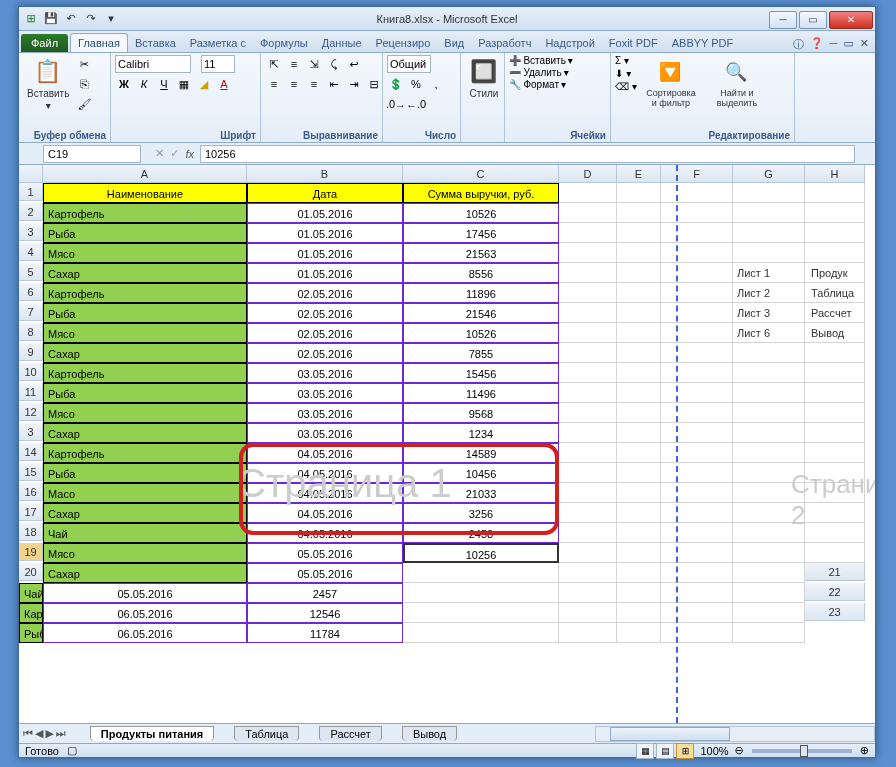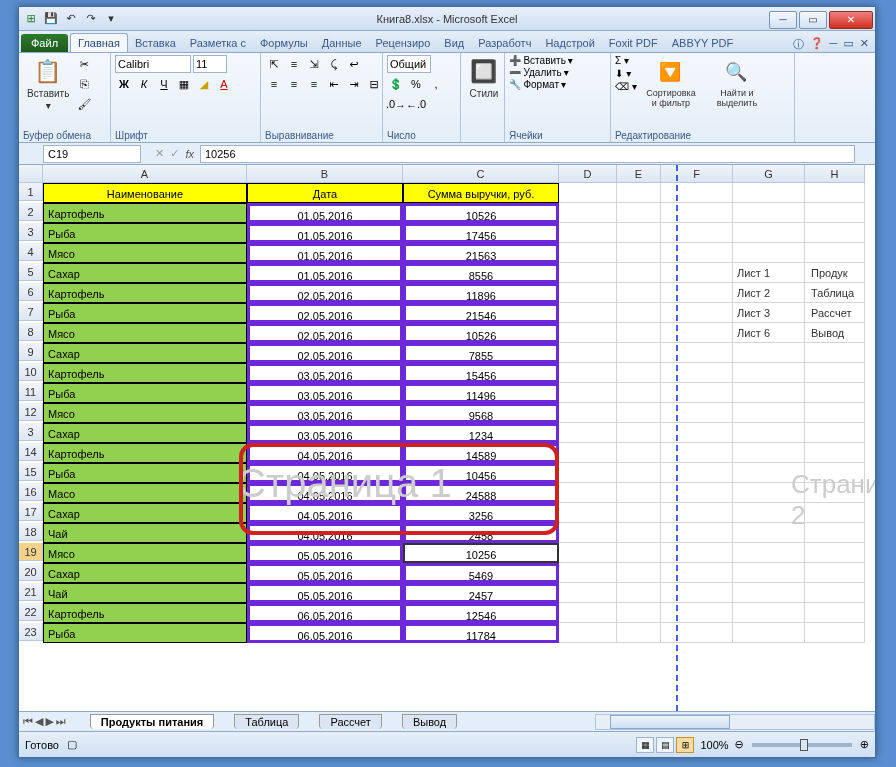--- a/index.html
+++ b/index.html
@@ -13,50 +13,50 @@
 .winbtns div { width: 28px; height: 18px; margin: 2px 2px 0 0; border: 1px solid #7a94b4; background: linear-gradient(#f4f8fd,#d3e2f4); display: flex; align-items: center; justify-content: center; font-size: 10px; border-radius: 2px; }
 .winbtns .close { background: linear-gradient(#f08080,#d03020); color: #fff; border-color: #903020; width: 44px; }
 .tabs { height: 22px; background: linear-gradient(#e6eef8,#d0dff0); display: flex; align-items: flex-end; font-size: 11px; padding-left: 2px; border-bottom: 1px solid #8fa9c9; }
 .tabs .file { background: linear-gradient(#2c7a2c,#1e5a1e); color: #fff; padding: 3px 10px; border-radius: 3px 3px 0 0; margin-right: 2px; }
 .tabs .tab { padding: 3px 7px; color: #3a5a8a; cursor: pointer; }
 .tabs .tab.active { background: #f4f8fd; border: 1px solid #8fa9c9; border-bottom: none; border-radius: 3px 3px 0 0; color: #2a4a7a; }
 .tabs .right { margin-left: auto; display: flex; gap: 6px; padding-right: 6px; color: #3a5a8a; font-size: 11px; }
 .ribbon { height: 90px; background: linear-gradient(#f4f8fd,#e4eef8); border-bottom: 1px solid #8fa9c9; display: flex; font-size: 10px; }
 .group { border-right: 1px solid #b0c4de; display: flex; flex-direction: column; padding: 2px 4px 0; }
 .group-content { flex: 1; display: flex; align-items: flex-start; gap: 2px; }
-.group-label { text-align: left; color: #3a5a8a; font-size: 10px; padding: 1px 0; }
+.group-label { text-align: right; color: #3a5a8a; font-size: 10px; padding: 1px 0; font-weight: bold; }
 .big-btn { display: flex; flex-direction: column; align-items: center; padding: 2px 4px; gap: 1px; font-size: 10px; color: #333; }
 .big-btn .ico { width: 30px; height: 30px; display: flex; align-items: center; justify-content: center; font-size: 22px; }
 .sm-row { display: flex; flex-direction: column; gap: 2px; }
 .sm-btn { width: 18px; height: 18px; display: flex; align-items: center; justify-content: center; border: 1px solid transparent; font-size: 11px; }
 .combo { height: 18px; border: 1px solid #a0b4ce; background: #fff; font-size: 11px; padding: 0 2px; display: flex; align-items: center; }
 .namebox-row { height: 22px; background: #e4eef8; border-bottom: 1px solid #8fa9c9; display: flex; align-items: center; font-size: 11px; }
 .namebox { width: 98px; height: 18px; border: 1px solid #a0b4ce; background: #fff; margin-left: 24px; padding: 0 4px; display: flex; align-items: center; }
 .fx-area { display: flex; align-items: center; gap: 6px; margin-left: 14px; flex: 1; }
 .fx-lbl { font-style: italic; color: #555; }
 .fx-input { flex: 1; height: 18px; border: 1px solid #a0b4ce; background: #fff; padding: 0 4px; display: flex; align-items: center; margin-right: 20px; }
 .sheet-area { flex: 1; overflow: hidden; position: relative; background: #fff; }
 .grid { display: grid; grid-template-columns: 24px 204px 156px 156px 58px 44px 72px 72px 60px; font-size: 11px; }
 .colhdr, .rowhdr, .corner { background: linear-gradient(#f0f4fa,#dce6f2); border-right: 1px solid #b8c8dc; border-bottom: 1px solid #b8c8dc; text-align: center; color: #333; height: 18px; line-height: 18px; }
 .cell { border-right: 1px solid #d4d4d4; border-bottom: 1px solid #d4d4d4; height: 20px; line-height: 20px; padding: 0 4px; overflow: hidden; white-space: nowrap; position: relative; }
 .hdr-cell { background: #ffff00; text-align: center; font-weight: normal; border: 1px solid #000; }
 .name-cell { background: #92d050; border: 1px solid #000; }
-.data-cell { text-align: center; border: 3px solid #6d28d9; }
+.data-cell { text-align: center; border: 1px solid #6d28d9; }
 .selected { border: 2px solid #333 !important; }
 .page-break { position: absolute; top: 0; bottom: 0; border-left: 2px dashed #4060e0; pointer-events: none; }
 .watermark { position: absolute; font-size: 40px; color: #ccc; pointer-events: none; font-family: Arial; }
 .red-box { position: absolute; border: 4px solid #d02020; border-radius: 14px; pointer-events: none; }
 .sheet-tabs { height: 20px; background: #e4eef8; border-top: 1px solid #8fa9c9; display: flex; align-items: center; font-size: 11px; }
 .sheet-tabs .nav { display: flex; gap: 2px; padding: 0 4px; color: #555; }
 .sheet-tabs .stab { padding: 1px 10px; background: #fff; border: 1px solid #999; border-bottom: none; border-radius: 0 0 4px 4px; margin-top: -1px; margin-left: 20px; }
 .sheet-tabs .stab.active { background: #fff; font-weight: bold; }
 .sheet-tabs .stab:not(.active) { background: #dce6f2; }
 .sheet-tabs .hscroll { margin-left: auto; width: 280px; height: 16px; background: #e8eef6; border: 1px solid #b0c4de; position: relative; }
 .sheet-tabs .hscroll .thumb { position: absolute; left: 14px; width: 120px; top: 0; bottom: 0; background: linear-gradient(#f0f4fa,#cfe0f3); border: 1px solid #8fa9c9; }
-.statusbar { height: 26px; background: linear-gradient(#e6eef8,#cfe0f3); border-top: 1px solid #8fa9c9; display: flex; align-items: center; font-size: 11px; padding: 0 6px; justify-content: space-between; }
+.statusbar { height: 14px; background: linear-gradient(#e6eef8,#cfe0f3); border-top: 1px solid #8fa9c9; display: flex; align-items: center; font-size: 11px; padding: 0 6px; justify-content: space-between; }
 .statusbar .views { margin-left: auto; display: flex; align-items: center; gap: 2px; }
 .statusbar .vbtn { width: 18px; height: 16px; border: 1px solid #a0b4ce; background: #eef4fb; display: flex; align-items: center; justify-content: center; font-size: 9px; }
 .statusbar .vbtn.active { background: #f8dca0; border-color: #c89030; }
 .zoom-slider { width: 100px; height: 4px; background: #a0b4ce; margin: 0 6px; position: relative; }
 .zoom-slider .th { position: absolute; left: 48px; top: -4px; width: 8px; height: 12px; background: #dce6f2; border: 1px solid #555; }
 .side-list { position: absolute; font-size: 11px; color: #333; }
 .side-list div { height: 20px; line-height: 20px; align-items: center; }
 </style>
 </head>
 <body>
@@ -112,21 +112,21 @@
         <div class="sm-row">
           <span class="sm-btn">✂</span>
           <span class="sm-btn">⎘</span>
           <span class="sm-btn">🖌</span>
         </div>
       </div>
       <div class="group-label">Буфер обмена</div>
     </div>
     <div class="group" style="width:150px">
       <div class="group-content" style="flex-direction:column;gap:2px">
-        <div class="r" style="display:flex;gap:2px">
+        <div class="r" style="display:flex;gap:10px">
           <div class="combo" style="width:76px">Calibri</div>
           <div class="combo" style="width:34px">11</div>
         </div>
         <div class="r" style="display:flex;gap:2px">
           <span class="sm-btn">
               <b>Ж</b>
             </span>
           <span class="sm-btn">
               <i>К</i>
             </span>
@@ -366,21 +366,21 @@
         <div class="cell data-cell">04.05.2016</div>
         <div class="cell data-cell">10456</div>
         <div class="cell"></div>
         <div class="cell"></div>
         <div class="cell"></div>
         <div class="cell"></div>
         <div class="cell"></div>
         <div class="rowhdr">16</div>
         <div class="cell name-cell">Масо</div>
         <div class="cell data-cell">04.05.2016</div>
-        <div class="cell data-cell">24588</div>
+        <div class="cell data-cell">21033</div>
         <div class="cell"></div>
         <div class="cell"></div>
         <div class="cell"></div>
         <div class="cell"></div>
         <div class="cell"></div>
         <div class="rowhdr">17</div>
         <div class="cell name-cell">Сахар</div>
         <div class="cell data-cell">04.05.2016</div>
         <div class="cell data-cell">3256</div>
         <div class="cell"></div>
@@ -402,21 +402,20 @@
         <div class="cell data-cell">05.05.2016</div>
         <div class="cell data-cell selected">10256</div>
         <div class="cell"></div>
         <div class="cell"></div>
         <div class="cell"></div>
         <div class="cell"></div>
         <div class="cell"></div>
         <div class="rowhdr">20</div>
         <div class="cell name-cell">Сахар</div>
         <div class="cell data-cell">05.05.2016</div>
-        <div class="cell data-cell">5469</div>
         <div class="cell"></div>
         <div class="cell"></div>
         <div class="cell"></div>
         <div class="cell"></div>
         <div class="cell"></div>
         <div class="rowhdr">21</div>
         <div class="cell name-cell">Чай</div>
         <div class="cell data-cell">05.05.2016</div>
         <div class="cell data-cell">2457</div>
         <div class="cell"></div>

